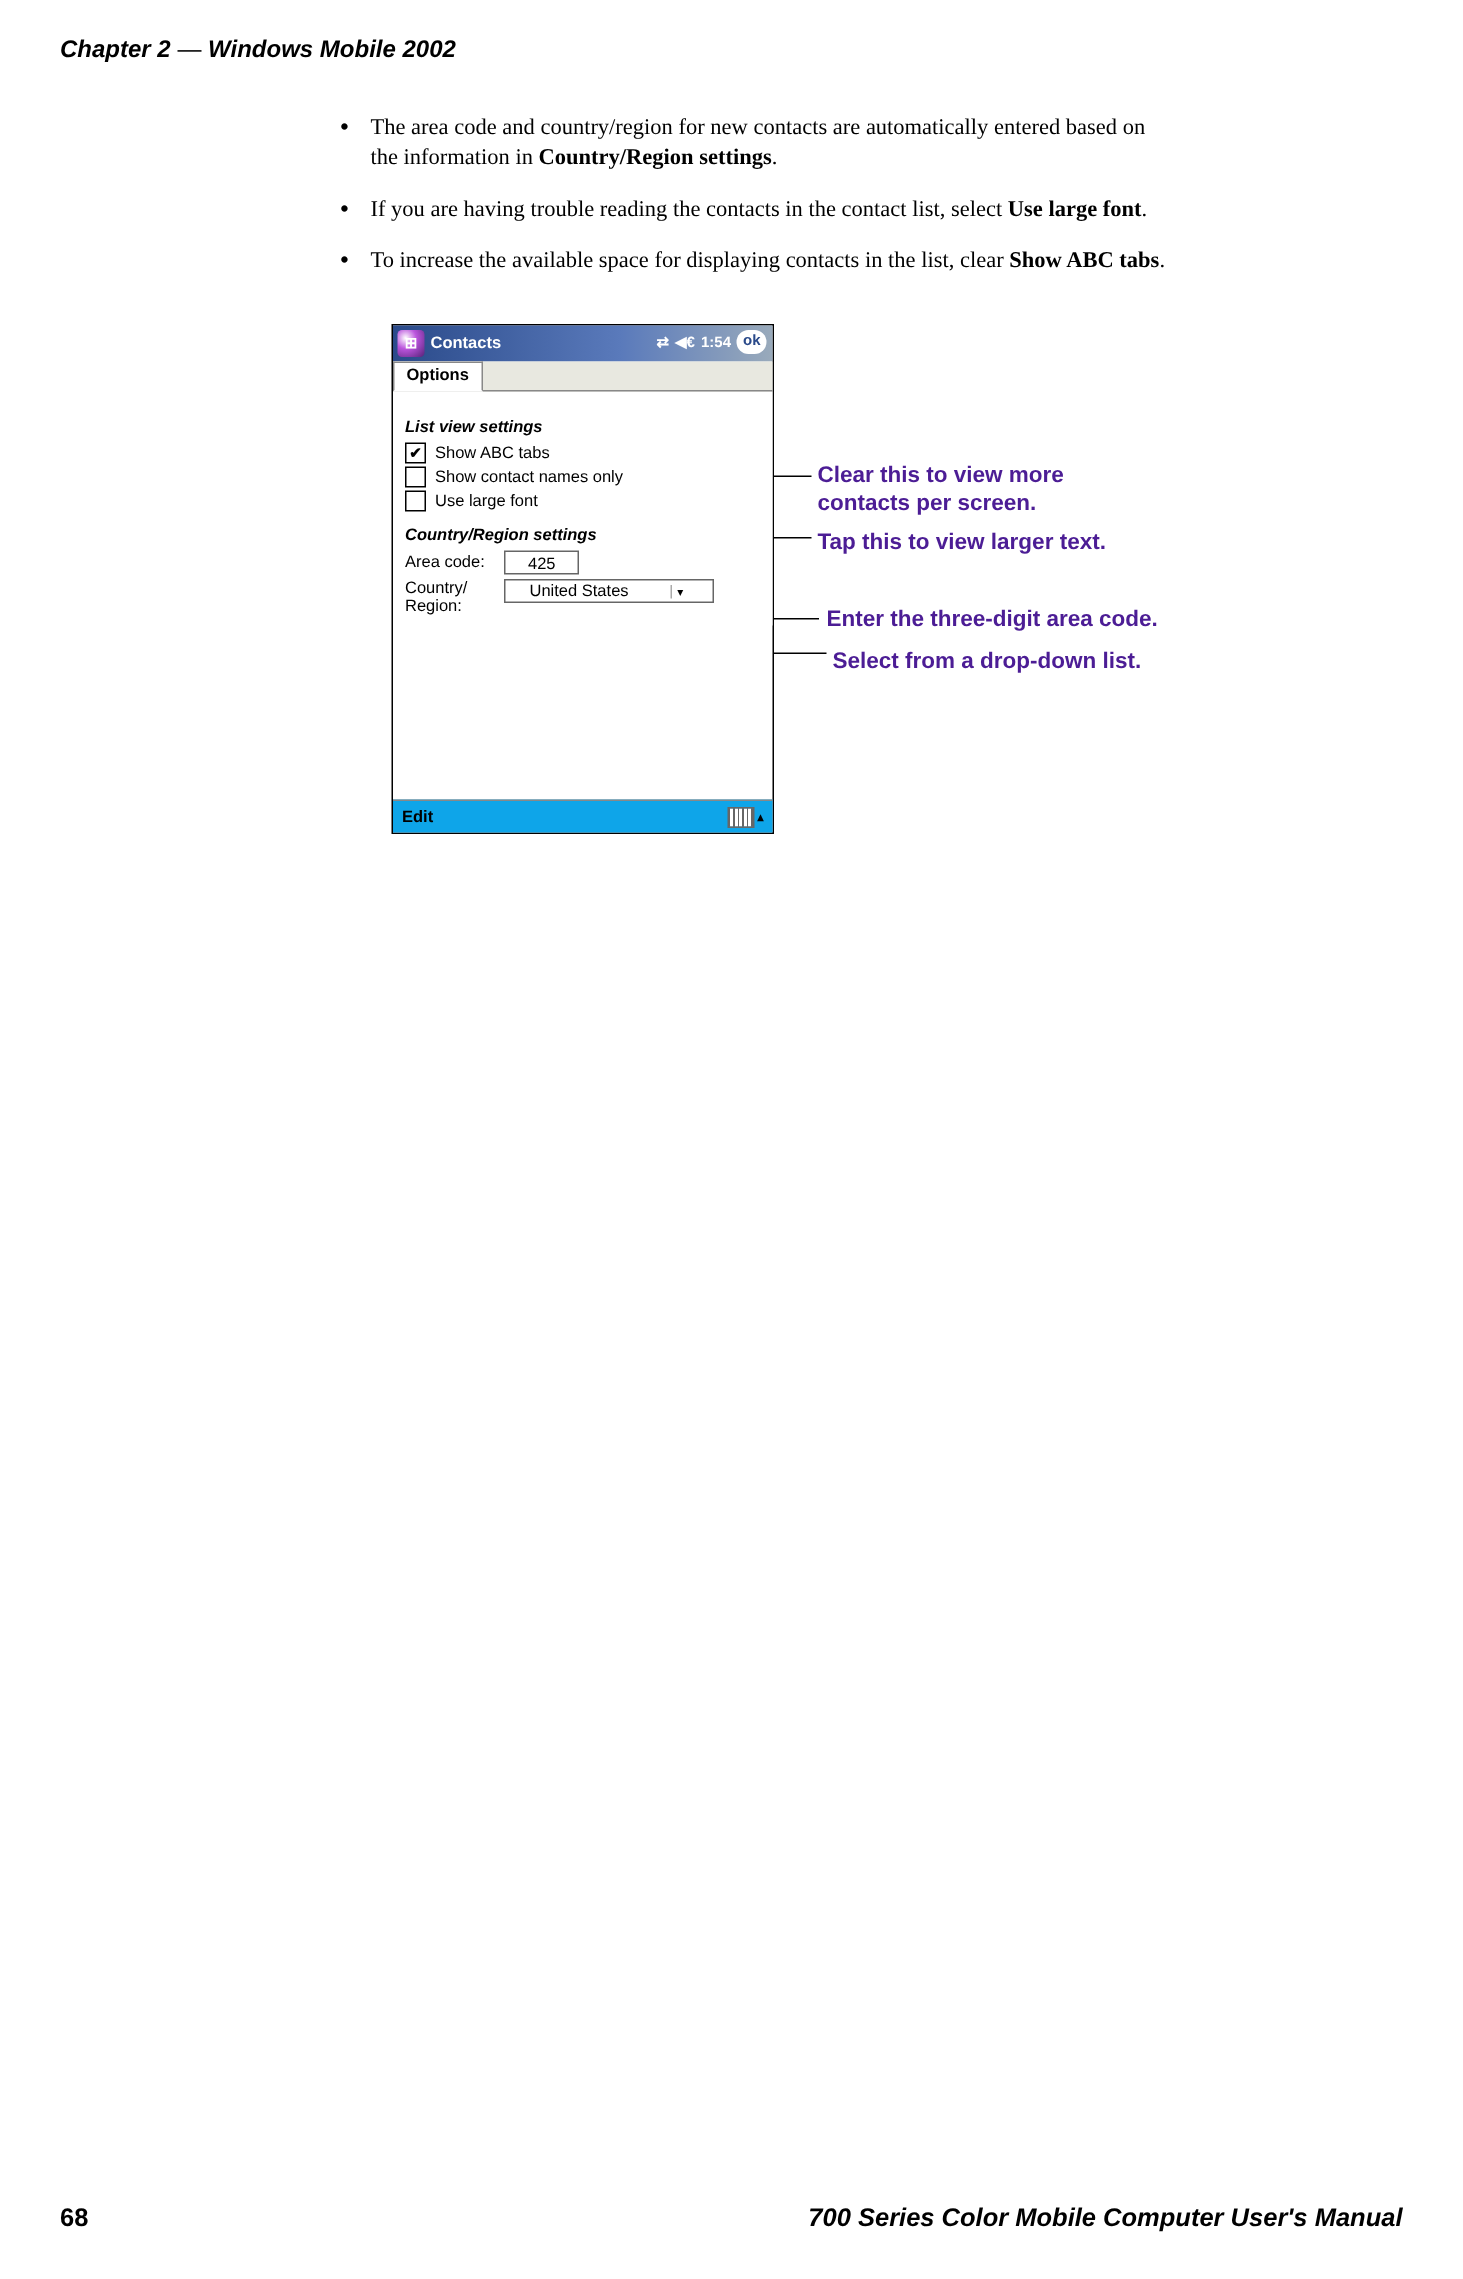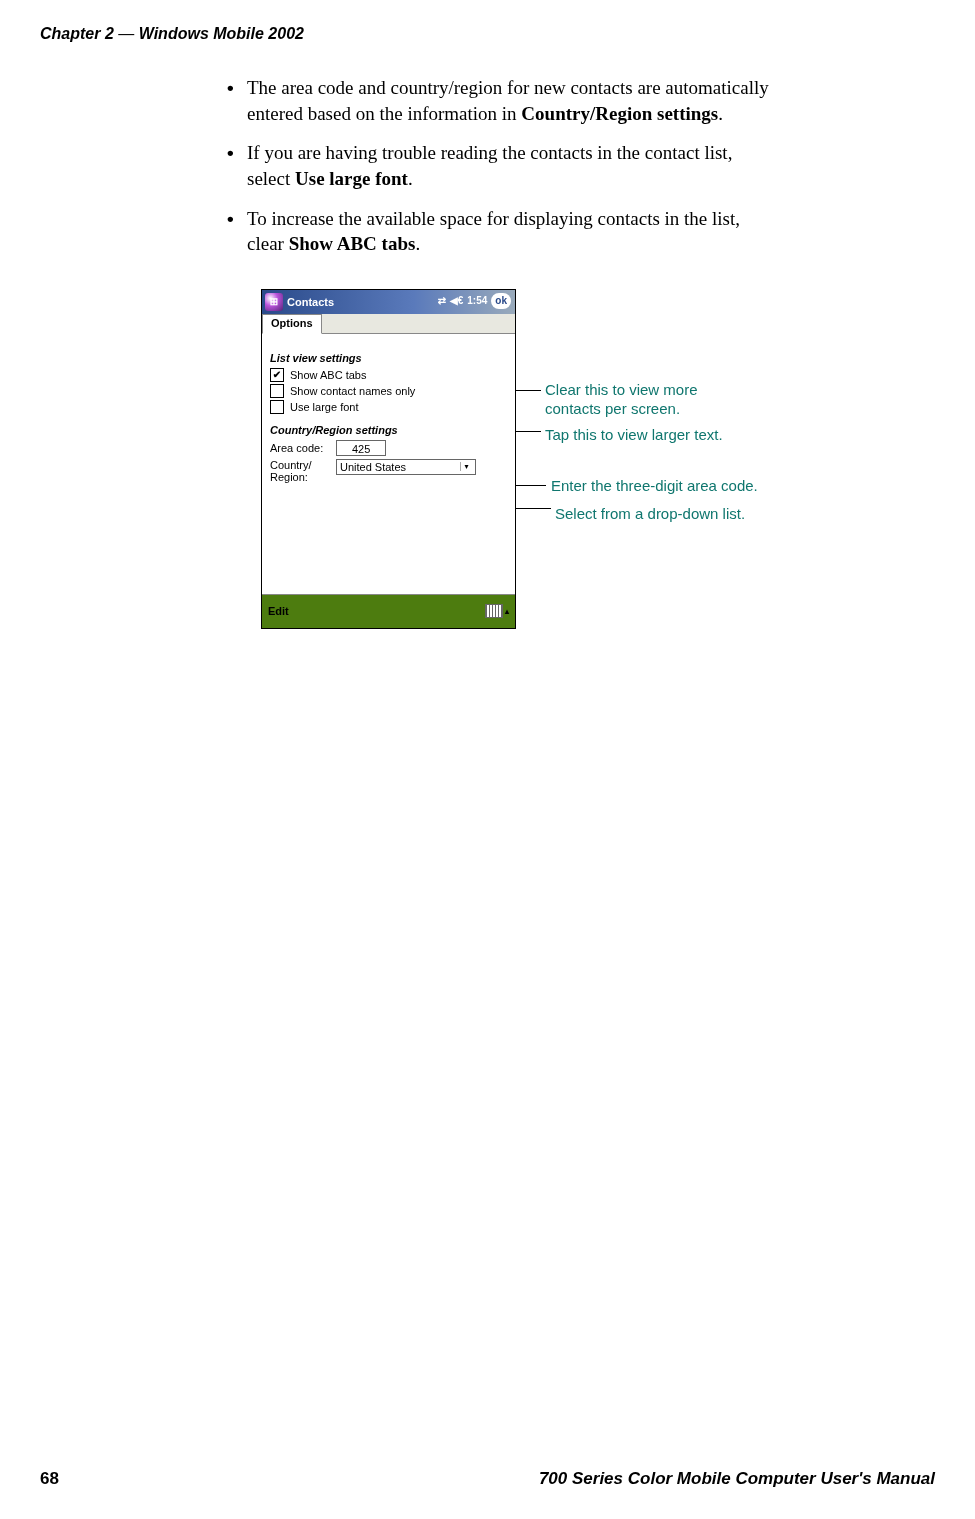--- a/index.html
+++ b/index.html
@@ -37,21 +37,21 @@
       letter-spacing: -0.5px;
     }
     .intro {
       font-size: 19px;
       margin-bottom: 18px;
       line-height: 1.3;
     }
     .bold { font-weight: bold; }
     ul { list-style: none; }
     ul li {
-      font-size: 19px;
+      font-size: 15px;
       line-height: 1.35;
       margin-bottom: 14px;
       position: relative;
       padding-left: 22px;
     }
     ul li::before {
       content: "•";
       position: absolute;
       left: 2px;
       font-family: Arial, sans-serif;
@@ -169,38 +169,38 @@
     .field-label { width: 60px; }
     .textbox {
       border: 1px solid #666;
       padding: 1px 15px;
       background: #fff;
       height: 16px;
       line-height: 14px;
     }
     .dropdown {
       border: 1px solid #666;
-      padding: 1px 3px;
+      padding: 1px 16px;
       background: #fff;
       height: 16px;
       display: flex;
       justify-content: space-between;
       align-items: center;
     }
     .dd-arrow {
       width: 12px;
       text-align: center;
       border-left: 1px solid #aaa;
       font-size: 8px;
     }
     .bottombar {
       position: absolute;
       bottom: 0; left: 0; right: 0;
-      height: 34px;
-      background: #4d7c0f;
+      height: 22px;
+      background: #0ea5e9;
       border-top: 1px solid #888;
       display: flex;
       justify-content: space-between;
       align-items: center;
       padding: 0 6px;
       font-weight: bold;
       font-size: 11px;
     }
     .sip {
       display: flex;
@@ -210,22 +210,23 @@
     .sip-kb {
       width: 18px; height: 14px;
       border: 1px solid #666;
       background: repeating-linear-gradient(to right, #666 0 1px, #fff 1px 3px),
                   repeating-linear-gradient(to bottom, #666 0 1px, #fff 1px 3px);
     }
     .callout {
       position: absolute;
       font-family: Arial, Helvetica, sans-serif;
       font-size: 15px;
-      color: #0f766e;
+      color: #4c1d95;
       line-height: 1.25;
+      font-weight: bold;
     }
     .leader {
       position: absolute;
       height: 1px;
       background: #000;
     }
     .footer {
       position: absolute;
       bottom: 30px;
       left: 40px;

